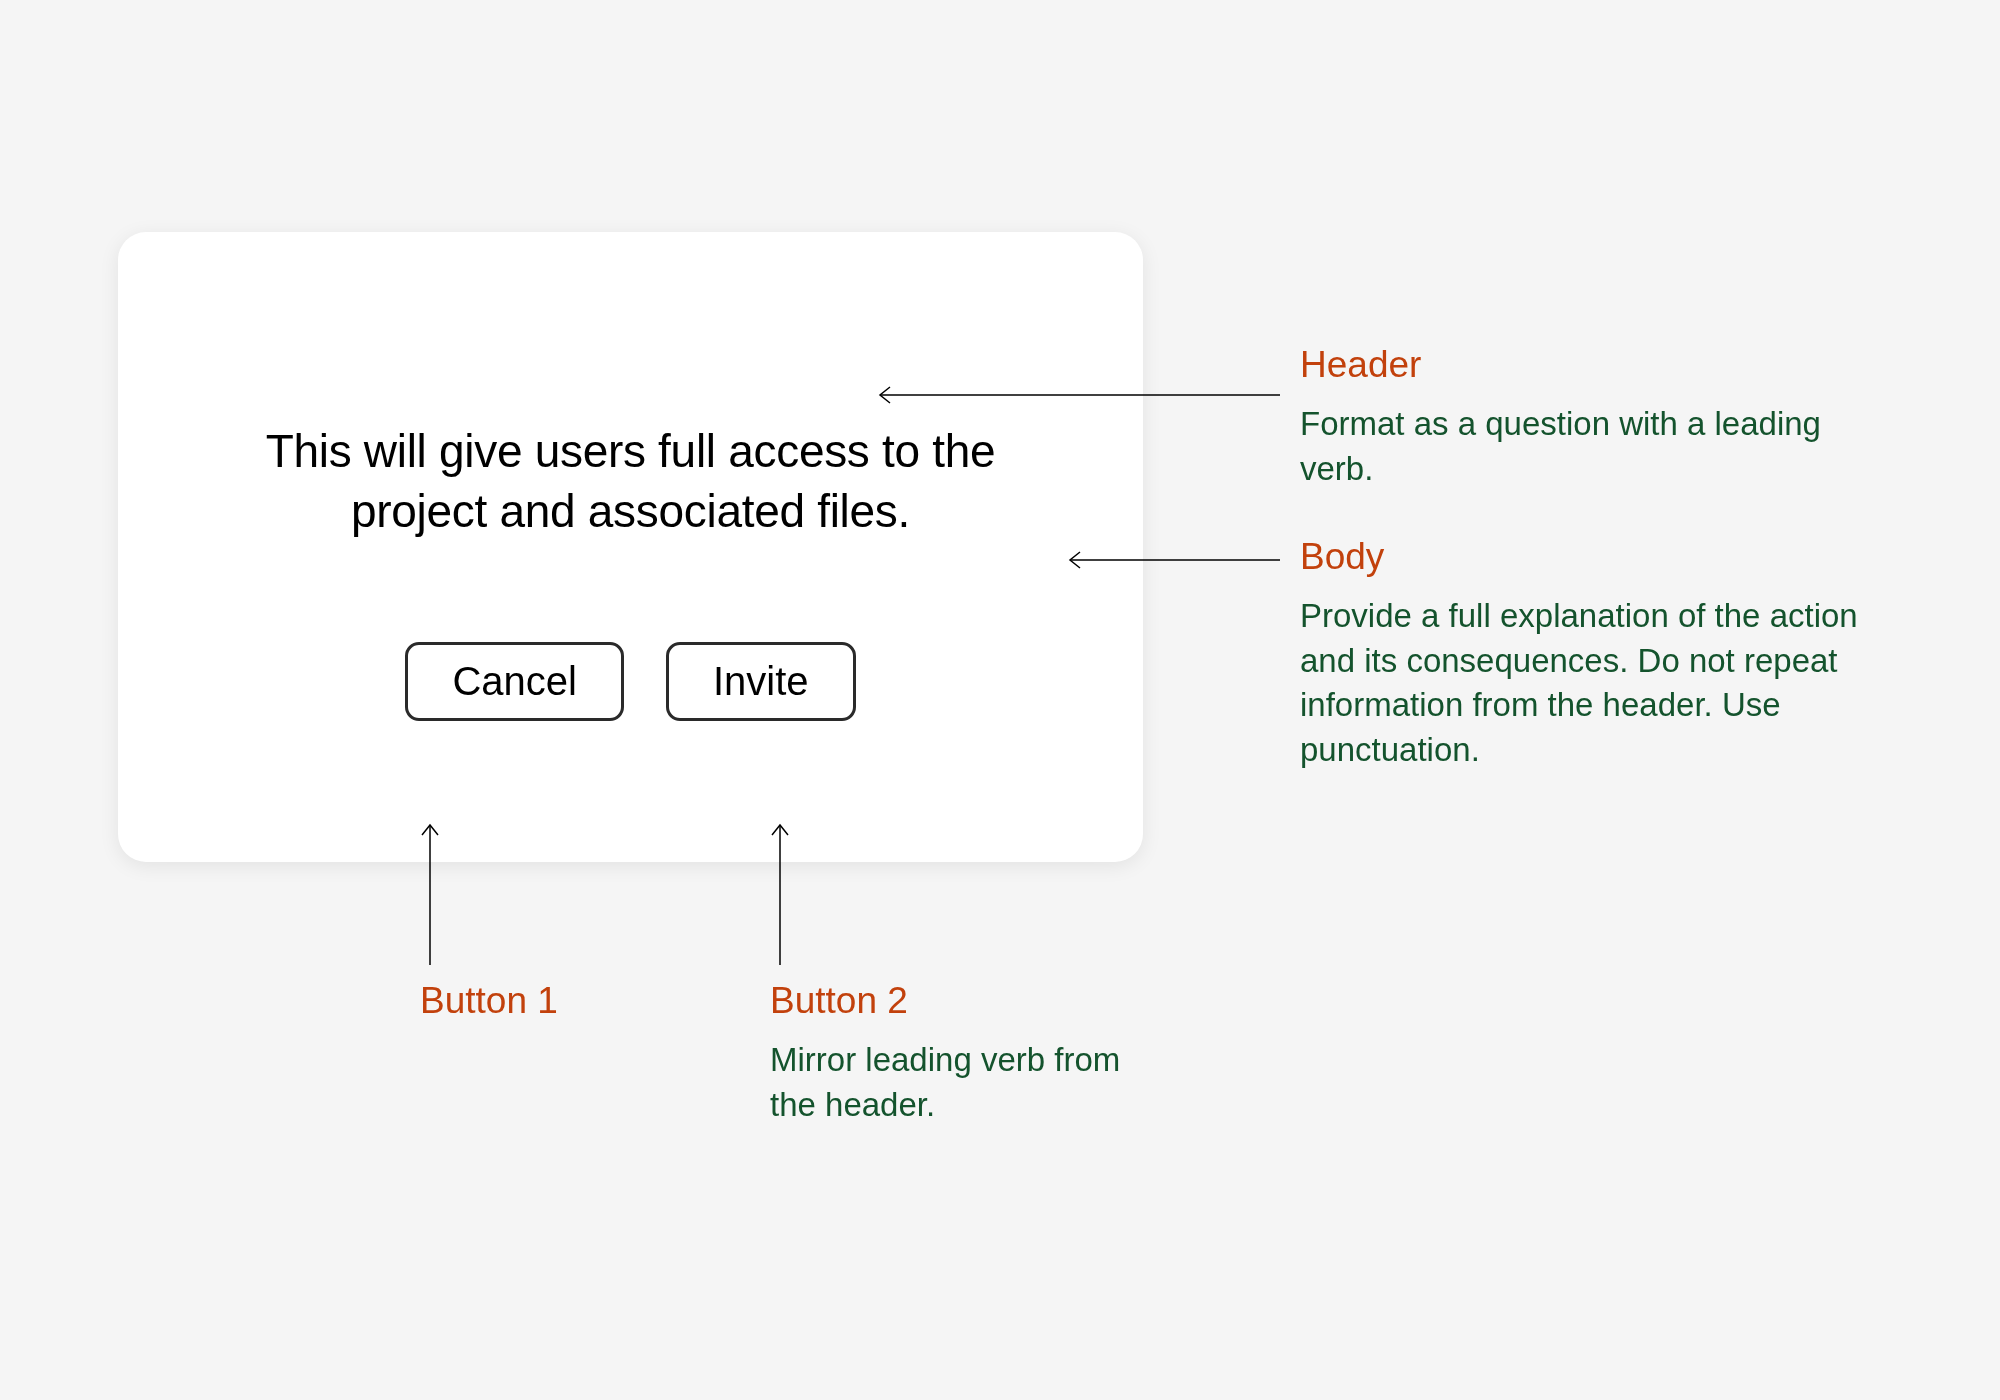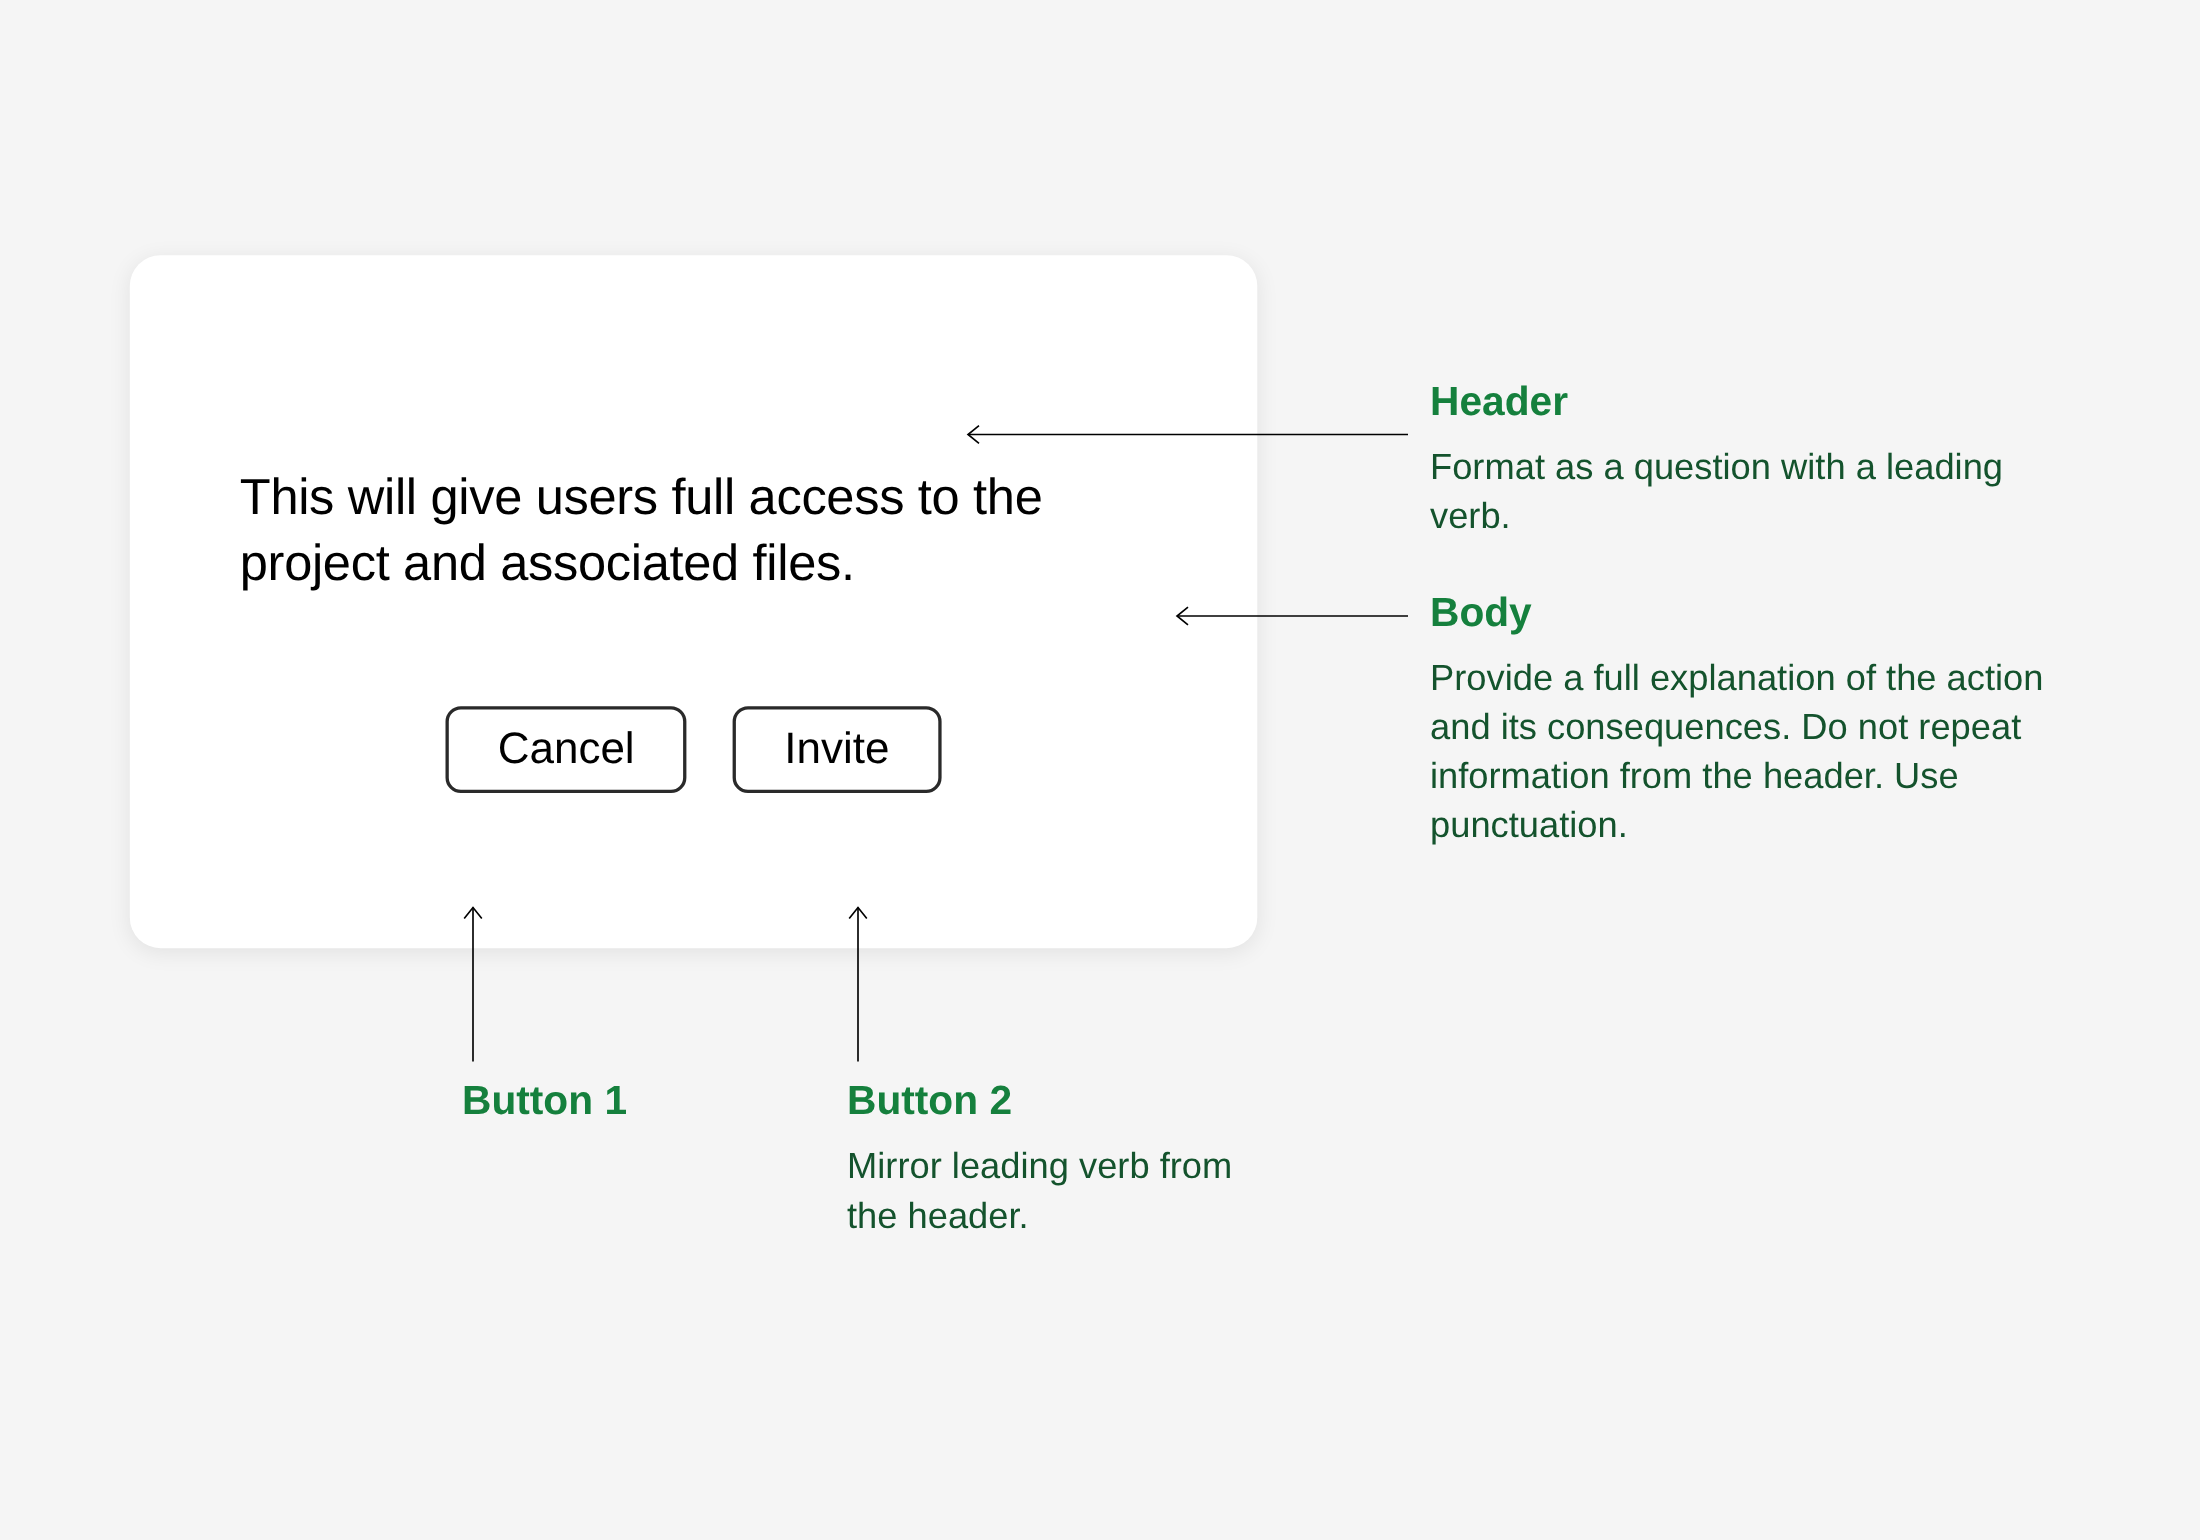--- a/index.html
+++ b/index.html
@@ -32,20 +32,21 @@
       text-align: center;
       letter-spacing: -0.5px;
     }
     .dialog-body {
       font-size: 46px;
       font-weight: 400;
       color: #000;
       margin-top: 80px;
       line-height: 1.3;
       letter-spacing: -0.3px;
+      text-align: center;
     }
     .button-row {
       display: flex;
       justify-content: center;
       gap: 42px;
       margin-top: 100px;
     }
     .dialog-button {
       border: 3px solid #2a2a2a;
       background: #ffffff;
@@ -55,22 +56,22 @@
       color: #000;
       padding: 14px 44px;
       cursor: pointer;
       font-family: inherit;
     }
     .annotation {
       position: absolute;
     }
     .annotation-title {
       font-size: 37px;
-      font-weight: 700;
-      color: #15803d;
+      font-weight: 400;
+      color: #c2410c;
       margin-bottom: 16px;
     }
     .annotation-desc {
       font-size: 33px;
       font-weight: 400;
       color: #14532d;
       line-height: 1.35;
     }
     .ann-header {
       left: 1300px;

